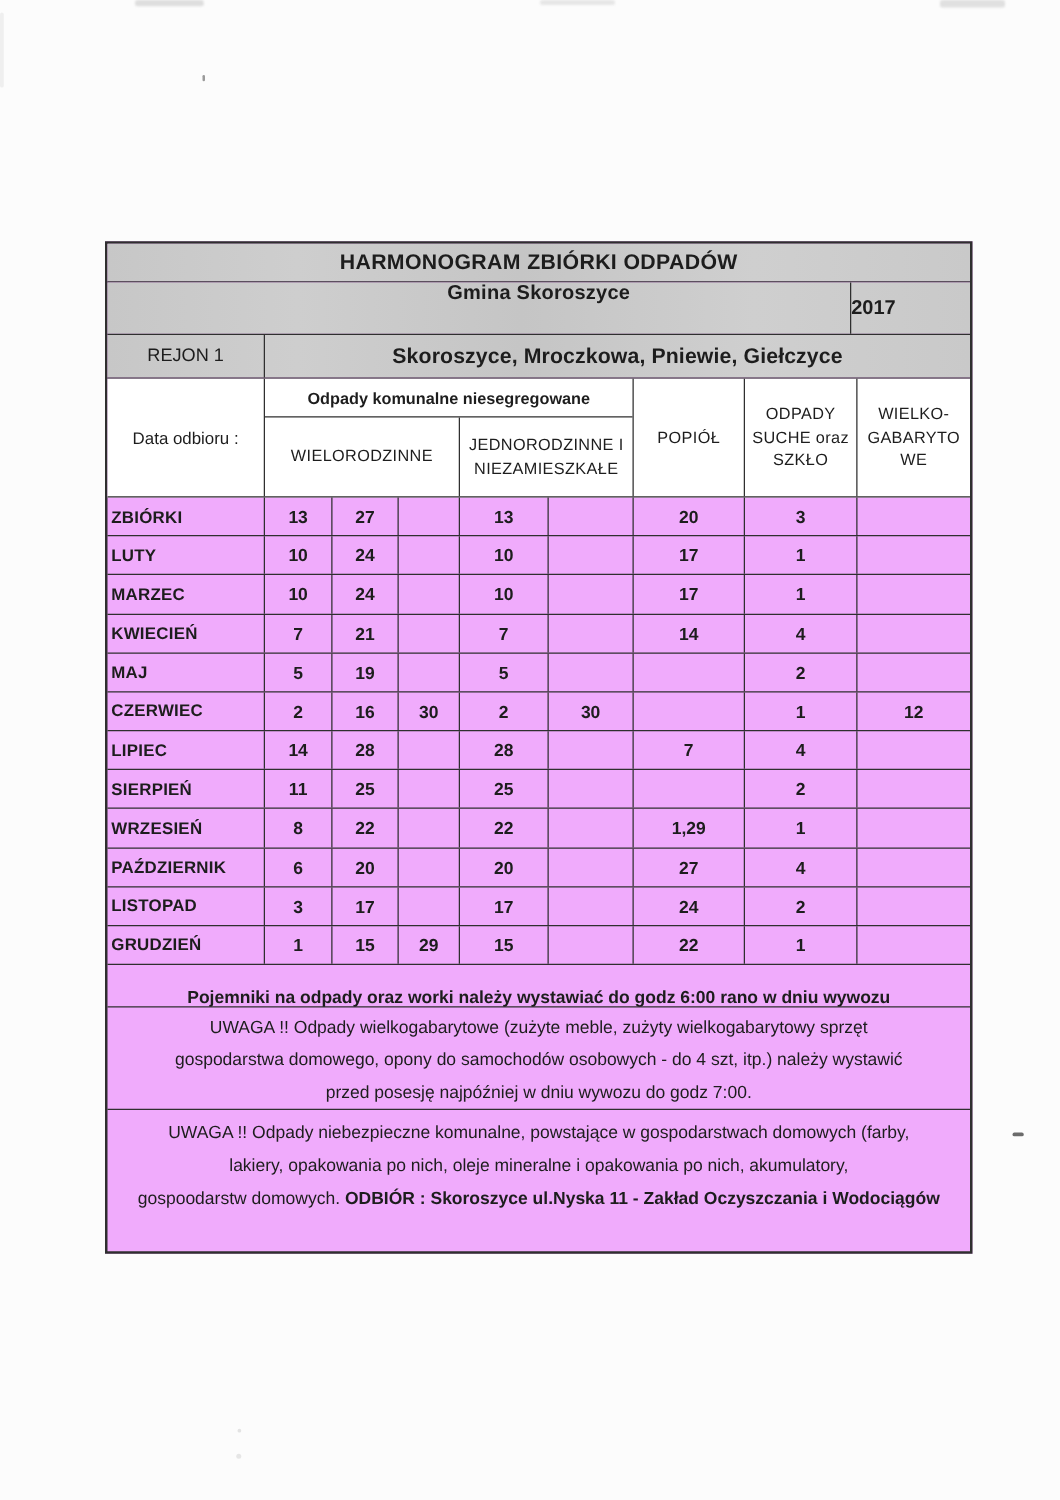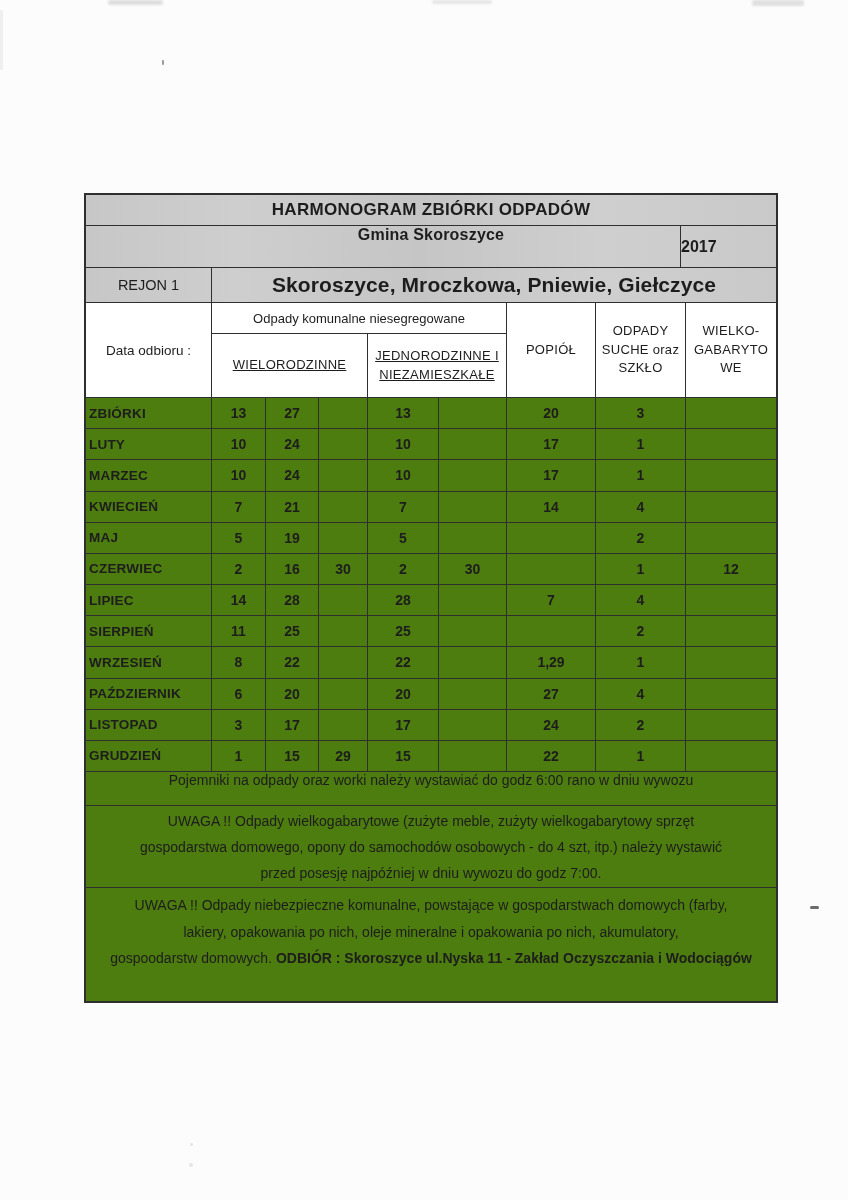--- a/index.html
+++ b/index.html
@@ -25,63 +25,63 @@
   .edge{left:0;top:10px;width:3px;height:60px;background:#efefef;}
   .tick1{left:162px;top:60px;width:2px;height:5px;background:#9a9a9a;}
   .dash1{left:810px;top:906px;width:9px;height:3px;background:#6b6b6b;}
   .speck1{left:190px;top:1143px;width:3px;height:3px;background:#e3e3e3;}
   .speck2{left:189px;top:1163px;width:4px;height:4px;background:#e6e6e6;}
 
   
   .doc{
     position:absolute;left:84px;top:193px;width:694px;height:810px;
     border:2.5px solid var(--line);
-    background:#4d7c0f;
+    background:#f0abfc;
     box-sizing:border-box;
     display:flex;flex-direction:column;
   }
   .gray{background:linear-gradient(90deg,#c7c7c7 0%,#cecece 22%,#c5c5c5 48%,#cfcfcf 75%,#c9c9c9 100%);}
   .row{box-sizing:border-box;flex-shrink:0;}
   .cc{display:flex;align-items:center;justify-content:center;box-sizing:border-box;}
 
   .title-row{height:31px;border-bottom:1.6px solid var(--line);display:flex;align-items:center;justify-content:center;}
   .doc-title{font-size:17px;font-weight:bold;letter-spacing:.3px;}
 
   .gmina-row{height:42px;border-bottom:1.6px solid var(--line);position:relative;}
   .gmina-center{position:absolute;inset:0;display:flex;align-items:flex-start;justify-content:center;}
   .gmina{font-size:16px;font-weight:bold;letter-spacing:.2px;}
   .year-cell{position:absolute;right:0;top:0;bottom:0;width:96px;border-left:1.6px solid var(--line);display:flex;align-items:center;box-sizing:border-box;}
   .year{font-size:16px;font-weight:bold;}
 
   .rejon-row{height:35px;border-bottom:1.6px solid var(--line);display:flex;}
   .rejon-cell{width:126px;border-right:1.6px solid var(--line);}
   .rejon{font-size:14.5px;font-weight:normal;}
   .villages-cell{flex:1;}
-  .villages{font-size:21px;font-weight:bold;letter-spacing:.1px;}
+  .villages{font-size:17px;font-weight:bold;letter-spacing:.1px;}
 
   .header-row{height:95px;border-bottom:1.6px solid var(--line);display:flex;background:#fff;}
   .date-cell{width:126px;border-right:1.6px solid var(--line);font-size:13.5px;}
   .group-col{width:295px;border-right:1.6px solid var(--line);display:flex;flex-direction:column;box-sizing:border-box;}
-  .group-top{height:31px;border-bottom:1.6px solid var(--line);font-weight:normal;font-size:13px;}
-  .group-bottom{flex:1;display:flex;text-decoration:underline;}
+  .group-top{height:31px;border-bottom:1.6px solid var(--line);font-weight:bold;font-size:13px;}
+  .group-bottom{flex:1;display:flex;}
   .colh{font-size:13px;letter-spacing:.3px;text-align:center;line-height:1.45;}
   .multi-cell{width:156px;border-right:1.6px solid var(--line);padding:0 2px;}
   .single-cell{flex:1;padding:0 2px;}
   .ash-cell{width:89px;border-right:1.6px solid var(--line);}
   .dry-cell{width:90px;border-right:1.6px solid var(--line);padding:11px 5px;}
   .bulky-cell{flex:1;padding:0 4px;overflow-wrap:anywhere;word-break:break-word;}
 
   .schedule-body{height:374px;display:flex;flex-direction:column;}
   .data-row{flex:1;display:flex;border-bottom:1.6px solid var(--line);box-sizing:border-box;}
   .month-cell{width:126px;border-right:1.6px solid var(--line);display:flex;align-items:center;padding-left:3px;font-weight:bold;font-size:13.5px;letter-spacing:.2px;box-sizing:border-box;}
   .num-cell{display:flex;align-items:center;justify-content:center;font-weight:bold;font-size:14px;border-right:1.6px solid var(--line);box-sizing:border-box;}
   .c0{width:54px}.c1{width:53px}.c2{width:49px}.c3{width:71px}.c4{width:68px}.c5{width:89px}.c6{width:90px}.c7{flex:1;border-right:none;}
 
   .note{box-sizing:border-box;font-size:14px;}
-  .note1{height:34px;border-bottom:1.6px solid var(--line);display:flex;align-items:flex-start;justify-content:center;}
+  .note1{height:34px;border-bottom:1.6px solid var(--line);display:flex;align-items:flex-end;justify-content:center;font-weight:bold;}
   .note2{height:82px;border-bottom:1.6px solid var(--line);display:flex;flex-direction:column;justify-content:center;text-align:center;line-height:26px;}
   .note3{flex:1;text-align:center;line-height:26.5px;padding-top:4px;}
   .note-line{white-space:nowrap;}
   .bold-seg{font-weight:bold;}
 </style>
 </head>
 <body>
 
 <div class="page">
 

